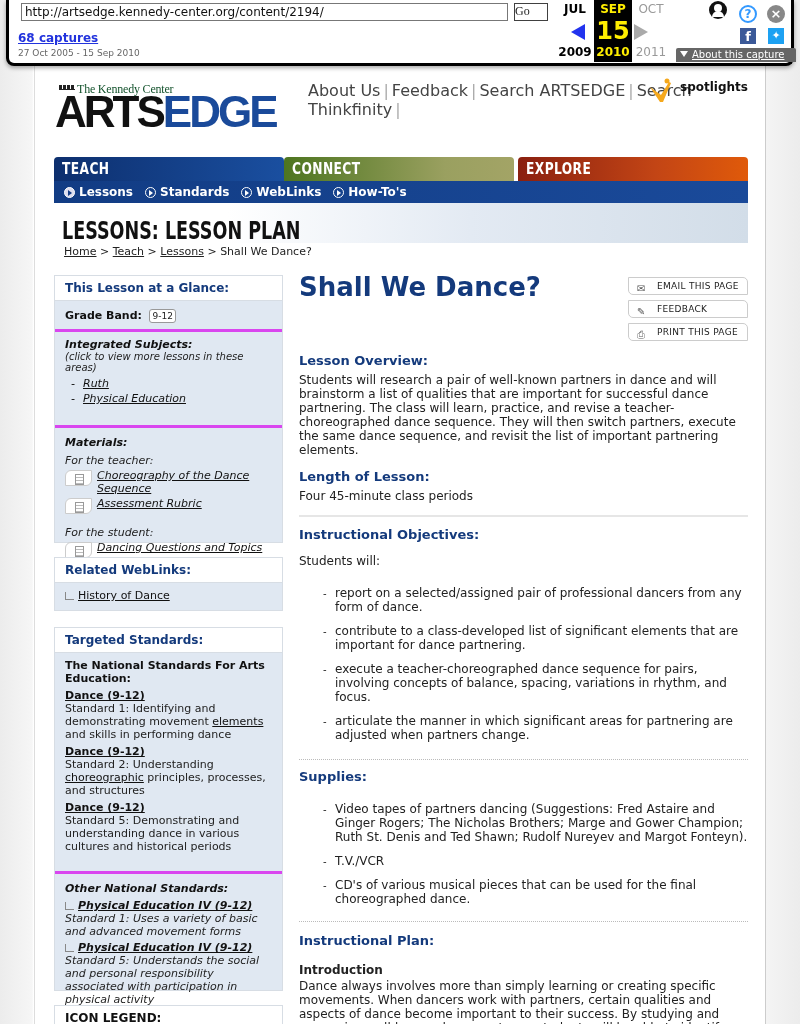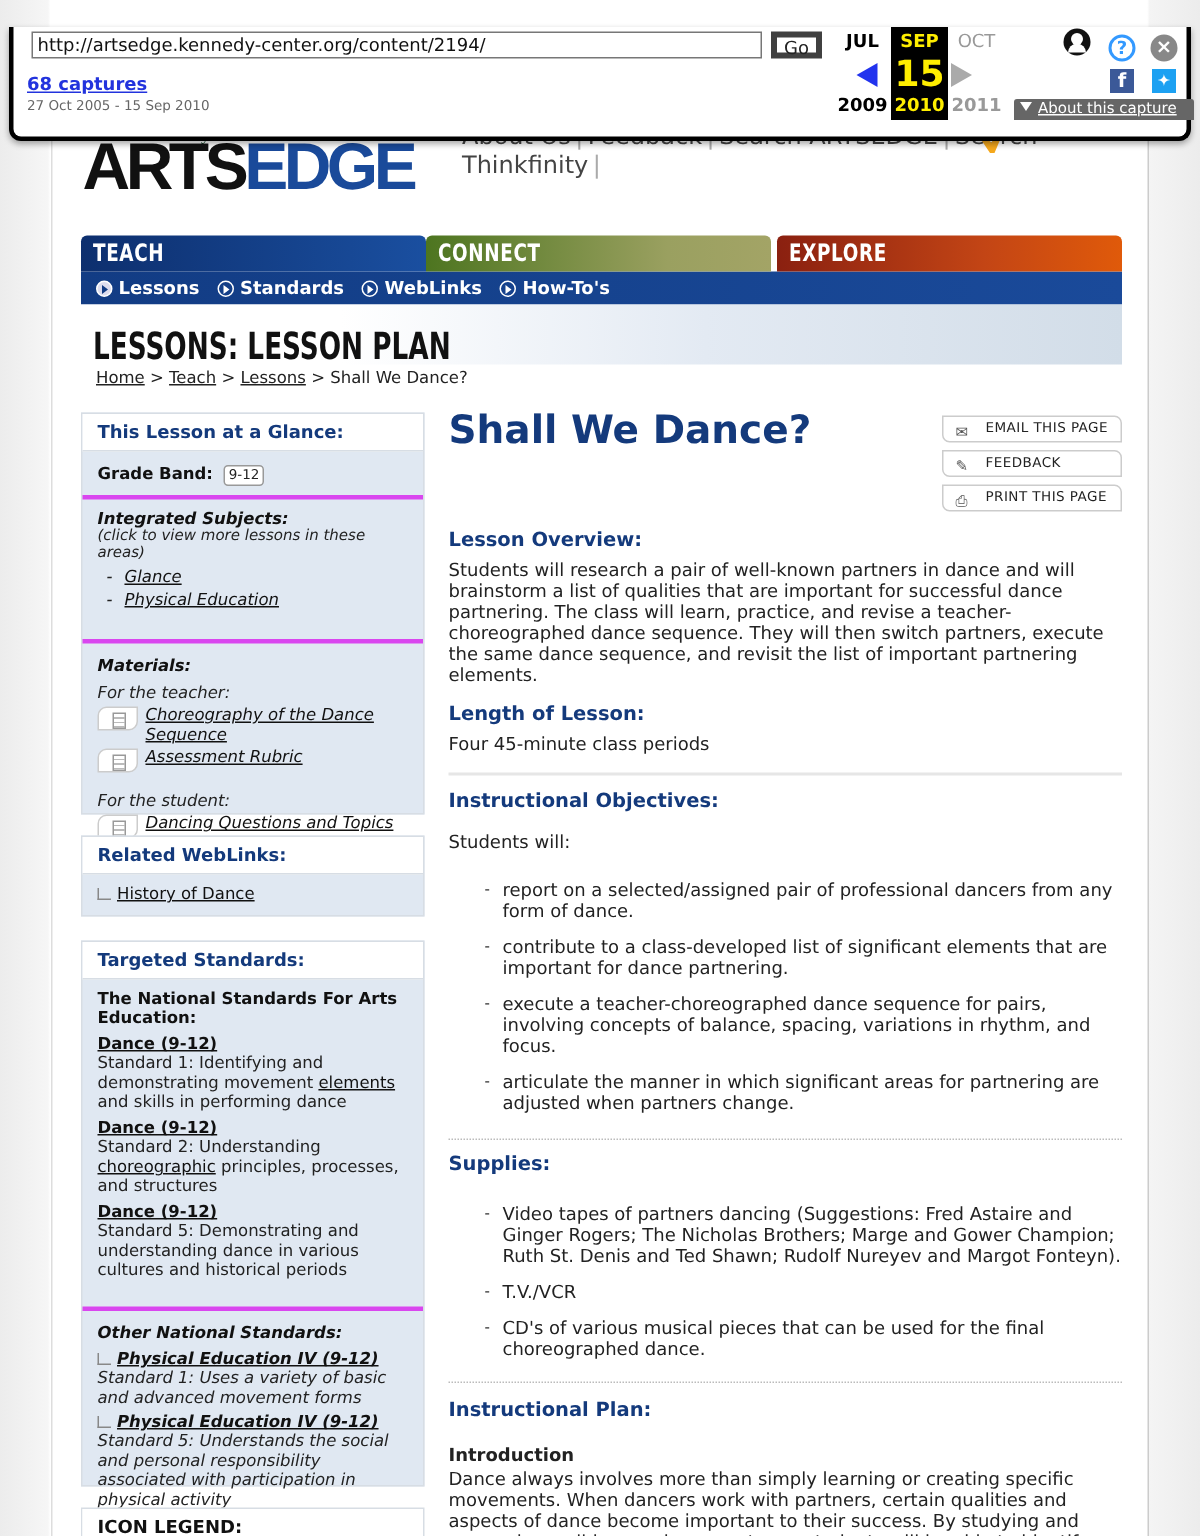--- a/index.html
+++ b/index.html
@@ -8,50 +8,50 @@
     width: 800px; height: 1024px; overflow: hidden;
     font-family: "DejaVu Sans", sans-serif;
     background: linear-gradient(90deg, #ececec 0%, #f6f6f6 4%, #ffffff 4.2%, #ffffff 95.6%, #f4f4f4 95.8%, #ececec 100%);
     color: #222;
     position: relative;
   }
   a { color: #222; }
 
   
   .wb {
-    position: absolute; left: 6px; top: 18px; width: 788px; height: 76px;
+    position: absolute; left: 6px; top: 0; width: 788px; height: 66px;
     background: #fff; border: 3px solid #000; border-top: none;
     border-radius: 0 0 8px 8px;
     box-shadow: 0 2px 4px rgba(0,0,0,.35);
     z-index: 10;
   }
   .wb-url {
     position: absolute; left: 12px; top: 3px; width: 487px; height: 18px;
     border: 1px solid #777; font-size: 12px; padding: 1px 3px;
     font-family: "DejaVu Sans", sans-serif; color:#111; line-height: 14px;
   }
   .wb-go {
     position: absolute; left: 505px; top: 3px; width: 34px; height: 18px;
-    border: 4px solid #404040; background:#fff; font-size: 12px; text-align:center; line-height: 15px;
+    border: 1px solid #404040; background:#fff; font-size: 12px; text-align:left; line-height: 15px; font-family: Liberation Serif, serif;
   }
   .wb-captures { position:absolute; left: 9px; top: 31px; font-size: 12px; font-weight: bold; color:#2233dd; text-decoration: underline; }
   .wb-range { position:absolute; left: 9px; top: 48px; font-size: 9px; color:#666; }
   .wb-col { position:absolute; top:0; width: 38px; text-align:center; }
   .wb-col.prev { left: 547px; }
   .wb-col.cur { left: 585px; background:#000; height: 62px; }
   .wb-col.next { left: 623px; }
   .wb-month { font-size: 12px; font-weight: bold; margin-top: 2px; height:16px; }
   .wb-col.prev .wb-month { color:#000; }
   .wb-col.cur .wb-month { color:#ffee00; }
   .wb-col.next .wb-month { color:#999; font-weight: normal; }
   .wb-day { font-size: 24px; font-weight: bold; color:#ffee00; line-height: 26px; height: 26px; }
   .wb-year { font-size: 12px; font-weight: bold; margin-top: 1px; }
   .wb-col.prev .wb-year { color:#000; }
   .wb-col.cur .wb-year { color:#ffee00; }
-  .wb-col.next .wb-year { color:#999; font-weight: bold; }
+  .wb-col.next .wb-year { color:#999; font-weight: normal; }
   .wb-arrow-l {
     position:absolute; left: 565px; top: 24px; width:0; height:0;
     border-top: 8px solid transparent; border-bottom: 8px solid transparent; border-right: 14px solid #2233ee;
   }
   .wb-arrow-r {
     position:absolute; left: 625px; top: 24px; width:0; height:0;
     border-top: 8px solid transparent; border-bottom: 8px solid transparent; border-left: 14px solid #aaa;
   }
   .wb-user { position:absolute; left: 700px; top: 1px; width: 18px; height: 18px; border-radius:50%; background:#111; }
   .wb-user::before { content:""; position:absolute; left:5px; top:3px; width:8px; height:8px; border-radius:50%; background:#fff; }
@@ -230,21 +230,21 @@
   <div class="side" style="top:209px; height:268px;">
     <div class="hd">This Lesson at a Glance:</div>
     <div class="sec" style="padding-top:8px;padding-bottom:6px;">
       <span class="lab">Grade Band:</span>
       <span class="grade">9-12</span>
     </div>
     <div class="sec">
       <div class="lab">Integrated Subjects:</div>
       <div class="small">(click to view more lessons in these areas)</div>
       <ul>
-        <li><a href="#">Glance</a></li>
+        <li><a href="#">Ruth</a></li>
         <li><a href="#">Physical Education</a></li>
       </ul>
     </div>
     <div class="sec" style="padding-top:8px;">
       <div class="lab">Materials:</div>
       <div style="margin-top:5px">For the teacher:</div>
       <div class="doc">
           <span class="ic"></span>
           <a href="#">Choreography of the Dance Sequence</a>
         </div>

